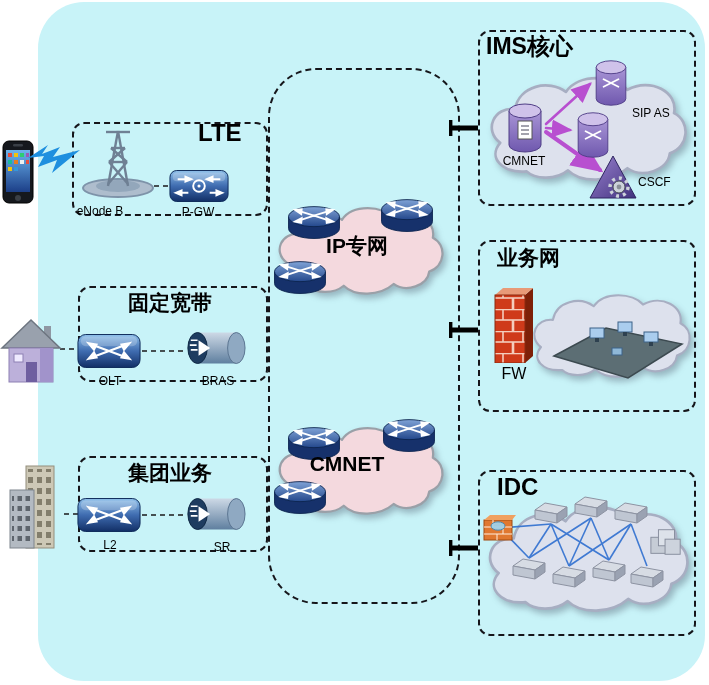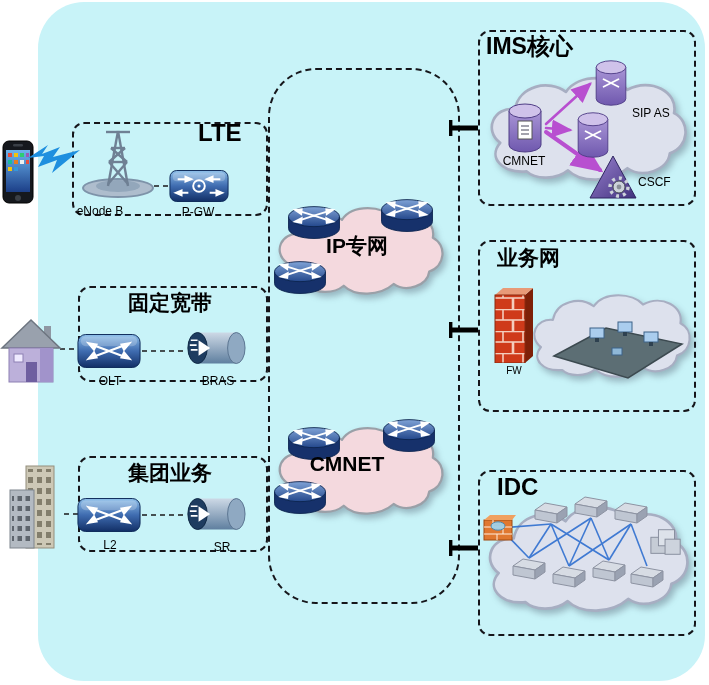--- a/index.html
+++ b/index.html
@@ -7,21 +7,21 @@
          font-family:"Liberation Sans",sans-serif;color:#000;}
   .panel{position:absolute;left:38px;top:2px;width:667px;height:679px;
          background:var(--canvas-bg,#c8f3f8);border-radius:46px;}
   .abs{position:absolute;}
   .dbox{position:absolute;border:2px dashed #15151a;border-radius:12px;}
   .dbox.biground{border-radius:48px;}
   .lbl{position:absolute;color:#000000;white-space:nowrap;line-height:1.1;}
   .t1{font-weight:bold;font-size:24px;}
   .t2{font-weight:bold;font-size:21px;}
   .t3{font-size:12px;}
-  .t4{font-size:10px;}
+  .t4{font-size:16px;}
   .tc{text-align:center;}
   .cloudshadow{filter:drop-shadow(3px 4px 3px rgba(60,70,90,.35));}
   svg{display:block;overflow:visible;}
 </style>
 </head>
 <body>
 
 <div class="stage">
 
   <svg width="0" height="0" style="position:absolute" aria-hidden="true">

